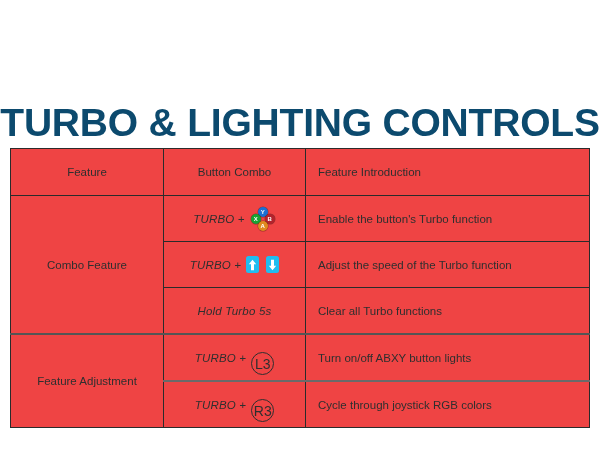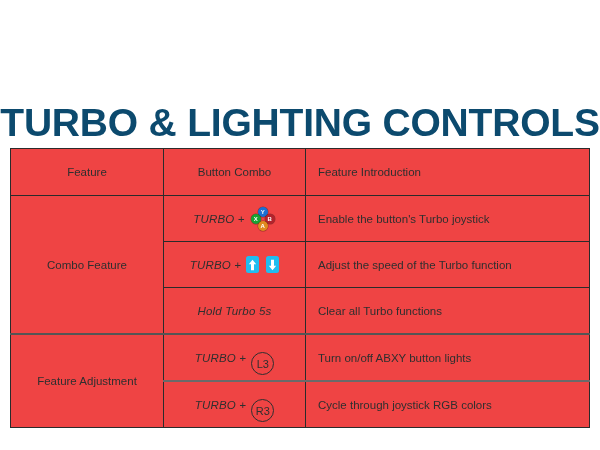--- a/index.html
+++ b/index.html
@@ -133,21 +133,21 @@
 
   
   .stick-circle {
     width: 23px;
     height: 23px;
     border: 1.3px solid #2f2f2f;
     border-radius: 50%;
     display: inline-flex;
     align-items: center;
     justify-content: center;
-    font-size: 11px;
+    font-size: 14px;
     color: #2f2f2f;
     flex: 0 0 auto;
     box-sizing: border-box;
     margin-top: 12px;
   }
 </style>
 </head>
 <body>
 
 <div class="page">
@@ -174,21 +174,21 @@
           <div class="combo-line">
             <span class="combo-text">TURBO +</span>
             <span class="abxy-cluster">
               <span class="abxy-btn abxy-y">Y</span>
               <span class="abxy-btn abxy-x">X</span>
               <span class="abxy-btn abxy-b">B</span>
               <span class="abxy-btn abxy-a">A</span>
             </span>
           </div>
         </td>
-        <td class="col-desc">Enable the button's Turbo joystick</td>
+        <td class="col-desc">Enable the button's Turbo function</td>
       </tr>
 
       <tr class="body-row">
         <td class="col-combo">
           <div class="combo-line">
             <span class="combo-text">TURBO +</span>
             <span class="dpad-badge">
               <svg width="9" height="12" viewBox="0 0 9 12" aria-hidden="true">
                 <polygon points="4.5,0.8 8.2,5.2 6.0,5.2 6.0,11.2 3.0,11.2 3.0,5.2 0.8,5.2" fill="#ffffff"></polygon>
               </svg>

